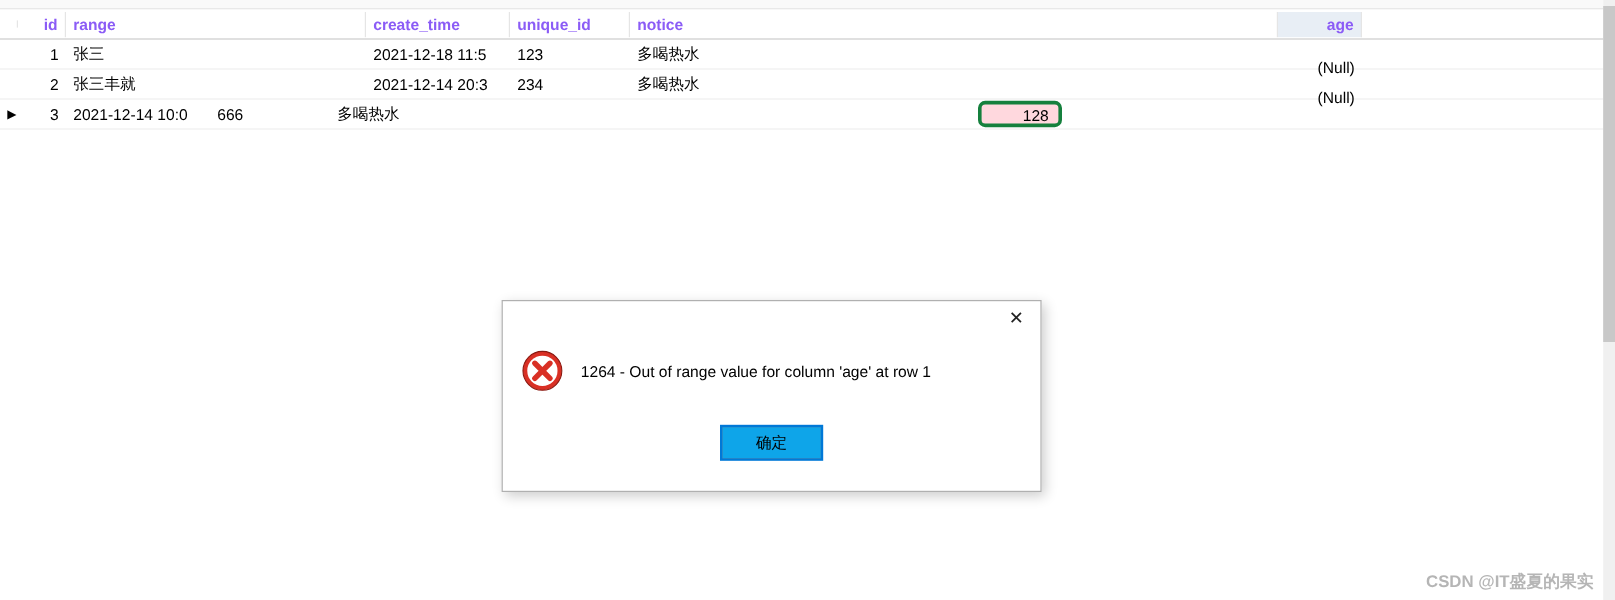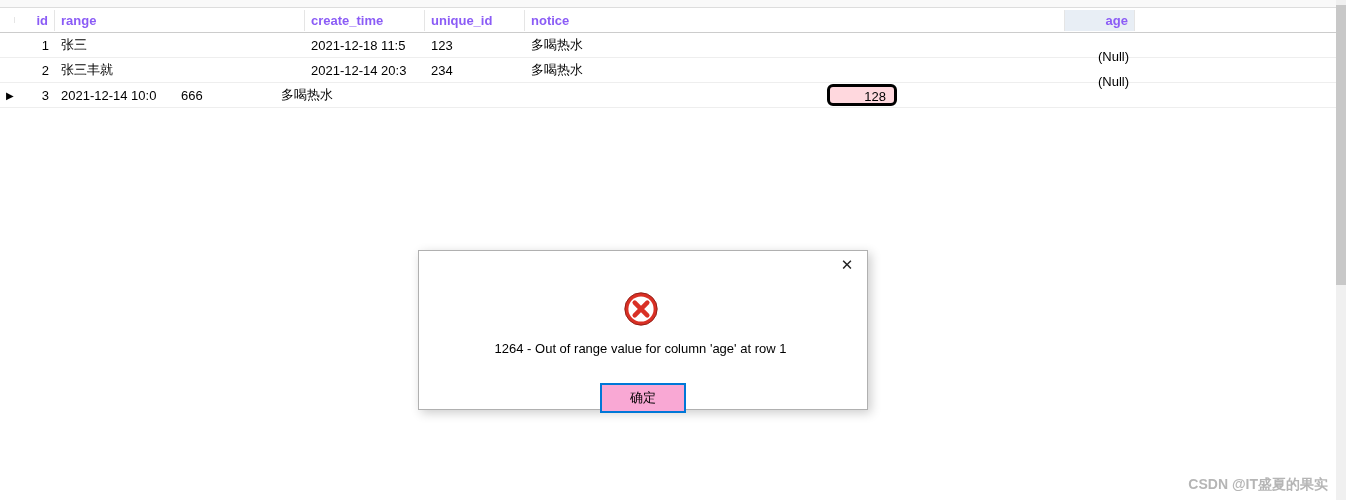--- a/index.html
+++ b/index.html
@@ -50,28 +50,27 @@
     .row-indicator { width: 15px; text-align: center; color: #666; font-size: 10px; }
     .col-id { width: 40px; text-align: right; padding-right: 8px; }
     .col-name { width: 250px; }
     .col-create-time { width: 120px; }
     .col-unique-id { width: 100px; }
     .col-notice { width: 540px; }
     .col-age { width: 70px; text-align: right; padding-right: 10px; }
     .header-row .col-age { background: #e8eef5; }
     .null-val { color: #999; font-style: normal; margin-top: 22px; }
     .highlight-cell {
-      border: 3px solid #000000;
+      border: 3px solid #15803d;
       border-radius: 6px;
       background: #ffd8de;
       padding: 1px 8px !important;
       margin-right: 3px;
       height: 22px;
       line-height: 18px;
-      margin-left: 12px;
     }
     .dialog-backdrop {
       position: absolute;
       top: 0; left: 0; right: 0; bottom: 0;
       pointer-events: none;
     }
     .dialog {
       position: absolute;
       left: 418px;
       top: 250px;
@@ -96,40 +95,39 @@
       justify-content: center;
       font-size: 15px;
       color: #222;
       cursor: pointer;
     }
     .dialog-body {
       display: flex;
       padding: 10px 20px 10px 15px;
       align-items: center;
       gap: 14px;
-      flex-direction: column;
     }
     .error-icon {
       width: 36px;
       height: 36px;
       flex-shrink: 0;
     }
     .dialog-msg {
       color: #000;
       font-size: 13px;
     }
     .dialog-footer {
       display: flex;
       justify-content: center;
       padding-top: 18px;
     }
     .dialog-btn {
       min-width: 84px;
       padding: 4px 18px;
-      background: #f9a8d4;
+      background: #0ea5e9;
       border: 1px solid #888;
       outline: 2px solid #0078d7;
       outline-offset: -1px;
       font-size: 13px;
       cursor: pointer;
     }
     .scrollbar-right {
       position: absolute;
       right: 0;
       top: 0;

